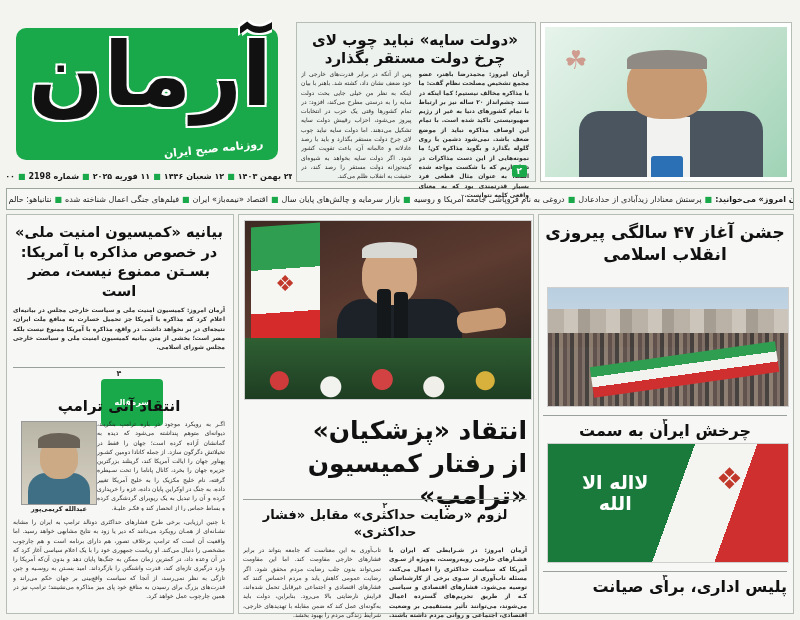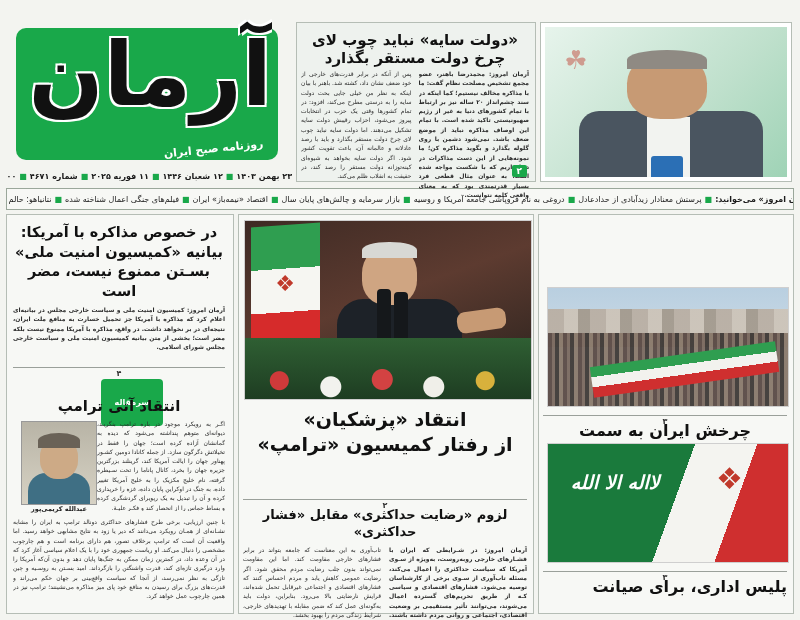--- a/index.html
+++ b/index.html
@@ -141,22 +141,22 @@
     position:absolute;right:8px;top:302px;width:212px;height:94px;
   }
 
   
   #center-col{left:238px;top:214px;width:296px;height:400px;background:#f7f8f5;}
   #center-photo{
     position:absolute;left:5px;top:5px;width:286px;height:178px;
     border:1px solid #cfcfcf;overflow:hidden;
   }
   #center-head{
-    position:absolute;right:6px;top:192px;width:284px;
-    font-size:19px;line-height:1.3;
+    position:absolute;right:6px;top:200px;width:284px;
+    font-size:25px;line-height:1.3;text-align:right;
   }
   #center-pg{position:absolute;right:6px;top:278px;width:284px;}
   #center-sub{
     position:absolute;right:6px;top:292px;width:284px;
     font-size:13px;line-height:1.3;
   }
   #center-body{
     position:absolute;right:6px;top:330px;width:284px;height:66px;
     column-count:2;column-gap:8px;
   }
@@ -219,21 +219,21 @@
     position:absolute;transform:rotate(-8deg);
     background:linear-gradient(#2f9e50 0 33%,#f2f2ee 33% 66%,#cf2f2f 66% 100%);
   }
   .sa-flag{
     position:absolute;inset:0;
     background:linear-gradient(110deg,#1a7a3c 0 52%,#f4f4f0 52% 74%,#cf2f2f 74% 100%);
   }
   .sa-script{
     position:absolute;left:6%;top:24%;width:44%;height:44%;
     color:#ffffff;font-size:19px;font-weight:bold;line-height:1.1;
-    text-align:center;overflow:hidden;font-style:italic;
+    text-align:center;overflow:hidden;
   }
   .buildings{
     position:absolute;left:0;right:0;top:18%;height:32%;
     background:repeating-linear-gradient(90deg,#b9ada0 0 16px,#cdc3b6 16px 30px,#a29789 30px 42px);
     opacity:.9;
   }
   .portrait-bg{position:absolute;inset:0;background:linear-gradient(#b8b4a6,#d7d2c4);}
   .p-hair{position:absolute;background:#6a6257;border-radius:50% 50% 0 0;}
   .p-face{position:absolute;background:#cdaa86;border-radius:44%;}
   .p-shirt{position:absolute;background:#3f6f84;border-radius:18px 18px 0 0;}
@@ -253,21 +253,21 @@
     <div class="logo-sub">روزنامه صبح ایران</div>
   </div>
 
   <div class="datestrip">
     <span>سه‌شنبه ۲۳ بهمن ۱۴۰۳</span>
     <span class="sep">■</span>
     <span>۱۲ شعبان ۱۴۴۶</span>
     <span class="sep">■</span>
     <span>۱۱ فوریه ۲۰۲۵</span>
     <span class="sep">■</span>
-    <span>شماره ۴۶۷۱</span>
+    <span>شماره 2198</span>
     <span class="sep">■</span>
     <span>۶۰۰۰ تومان</span>
   </div>
 
   <div class="ticker">
     <b>آنچه در «آرمان امروز» می‌خوانید:</b>
     <span class="bullet">■</span>
     <span>پرستش معنادار زیدآبادی از حدادعادل</span>
     <span class="bullet">■</span>
     <span>دروغی به نام فروپاشی جامعه آمریکا و روسیه</span>
@@ -297,22 +297,22 @@
       <div class="suit" style="left:14%;top:56%;width:76%;height:46%;"></div>
       <div class="shirt-w" style="left:42%;top:60%;width:18%;height:40%;"></div>
       <div class="head-shape" style="left:34%;top:17%;width:33%;height:44%;background:#c79a74;"></div>
       <div class="hair" style="left:34%;top:15%;width:33%;height:13%;background:#8f8a83;"></div>
       <div class="mic-blue" style="left:44%;top:86%;width:13%;height:16%;"></div>
     </div>
   </div>
 
   <div class="panel" id="left-col">
     <div class="hl" id="left-head">
+      <div>بیانیه «کمیسیون امنیت ملی»</div>
       <div>در خصوص مذاکره با آمریکا:</div>
-      <div>بیانیه «کمیسیون امنیت ملی»</div>
       <div>بسـتن ممنوع نیست، مضر است</div>
     </div>
     <div class="body-txt lede" id="left-body">آرمان امروز: کمیسیون امنیت ملی و سیاست خارجی مجلس در بیانیه‌ای اعلام کرد که مذاکره با آمریکا جز تحمیل خسارت به منافع ملت ایران، نتیجه‌ای در بر نخواهد داشت. در واقع، مذاکره با آمریکا ممنوع نیست بلکه مضر است؛ بخشی از متن بیانیه کمیسیون امنیت ملی و سیاست خارجی مجلس شورای اسلامی.</div>
     <div class="pagenum-line" id="left-pg">
       <span>۴</span>
     </div>
 
     <div id="edit-tag">سرمقاله</div>
     <div class="hl" id="edit-head">انتقاد آتی ترامپ</div>
 
@@ -357,20 +357,24 @@
     <div class="hl" id="center-sub">لزوم «رضایت حداکثری» مقابل «فشار حداکثری»</div>
 
     <div id="center-body">
       <div class="body-txt lede">آرمان امروز: در شـرایطی که ایران با فشـارهای خارجی روبه‌روست، به‌ویژه از سـوی آمریکا که سیاست حداکثری را اعمال می‌کند، مسئله تاب‌آوری از سـوی برخی از کارشناسان توصیه می‌شود. فشارهای اقتصادی و سیاسی کـه از طریق تحریم‌های گسترده اعمال می‌شوند، می‌توانند تأثیر مستقیمی بر وضعیت اقتصادی، اجتماعی و روانی مردم داشته باشند. در چنین فضایی، دولت برای حفظ ثبات کشور نیازمند افزایش رضایت عمومی و تقویت تاب‌آوری اجتماعی است.</div>
       <div class="body-txt">تاب‌آوری به این معناست که جامعه بتواند در برابر فشارهای خارجی مقاومت کند. اما این مقاومت نمی‌تواند بدون جلب رضایت مردم محقق شود. اگر رضایت عمومی کاهش یابد و مردم احساس کنند که فشارهای اقتصادی و اجتماعی غیرقابل تحمل شده‌اند، قرایش نارضایتی بالا می‌رود. بنابراین، دولت باید به‌گونه‌ای عمل کند که ضمن مقابله با تهدیدهای خارجی، شرایط زندگی مردم را بهبود بخشد.</div>
     </div>
 
   </div>
 
   <div class="panel" id="right-col">
+    <div class="hl" id="r1-head">
+      <div>جشن آغاز ۴۷ سالگی پیروزی</div>
+      <div>انقلاب اسلامی</div>
+    </div>
     <div id="r1-photo">
       <div class="photo">
         <div class="sky"></div>
         <div class="buildings"></div>
         <div class="crowd"></div>
         <div class="banner-flag" style="left:18%;top:56%;width:78%;height:26%;"></div>
       </div>
     </div>
     <div class="pagenum-line" id="r1-pg">
       <span>۳</span>

